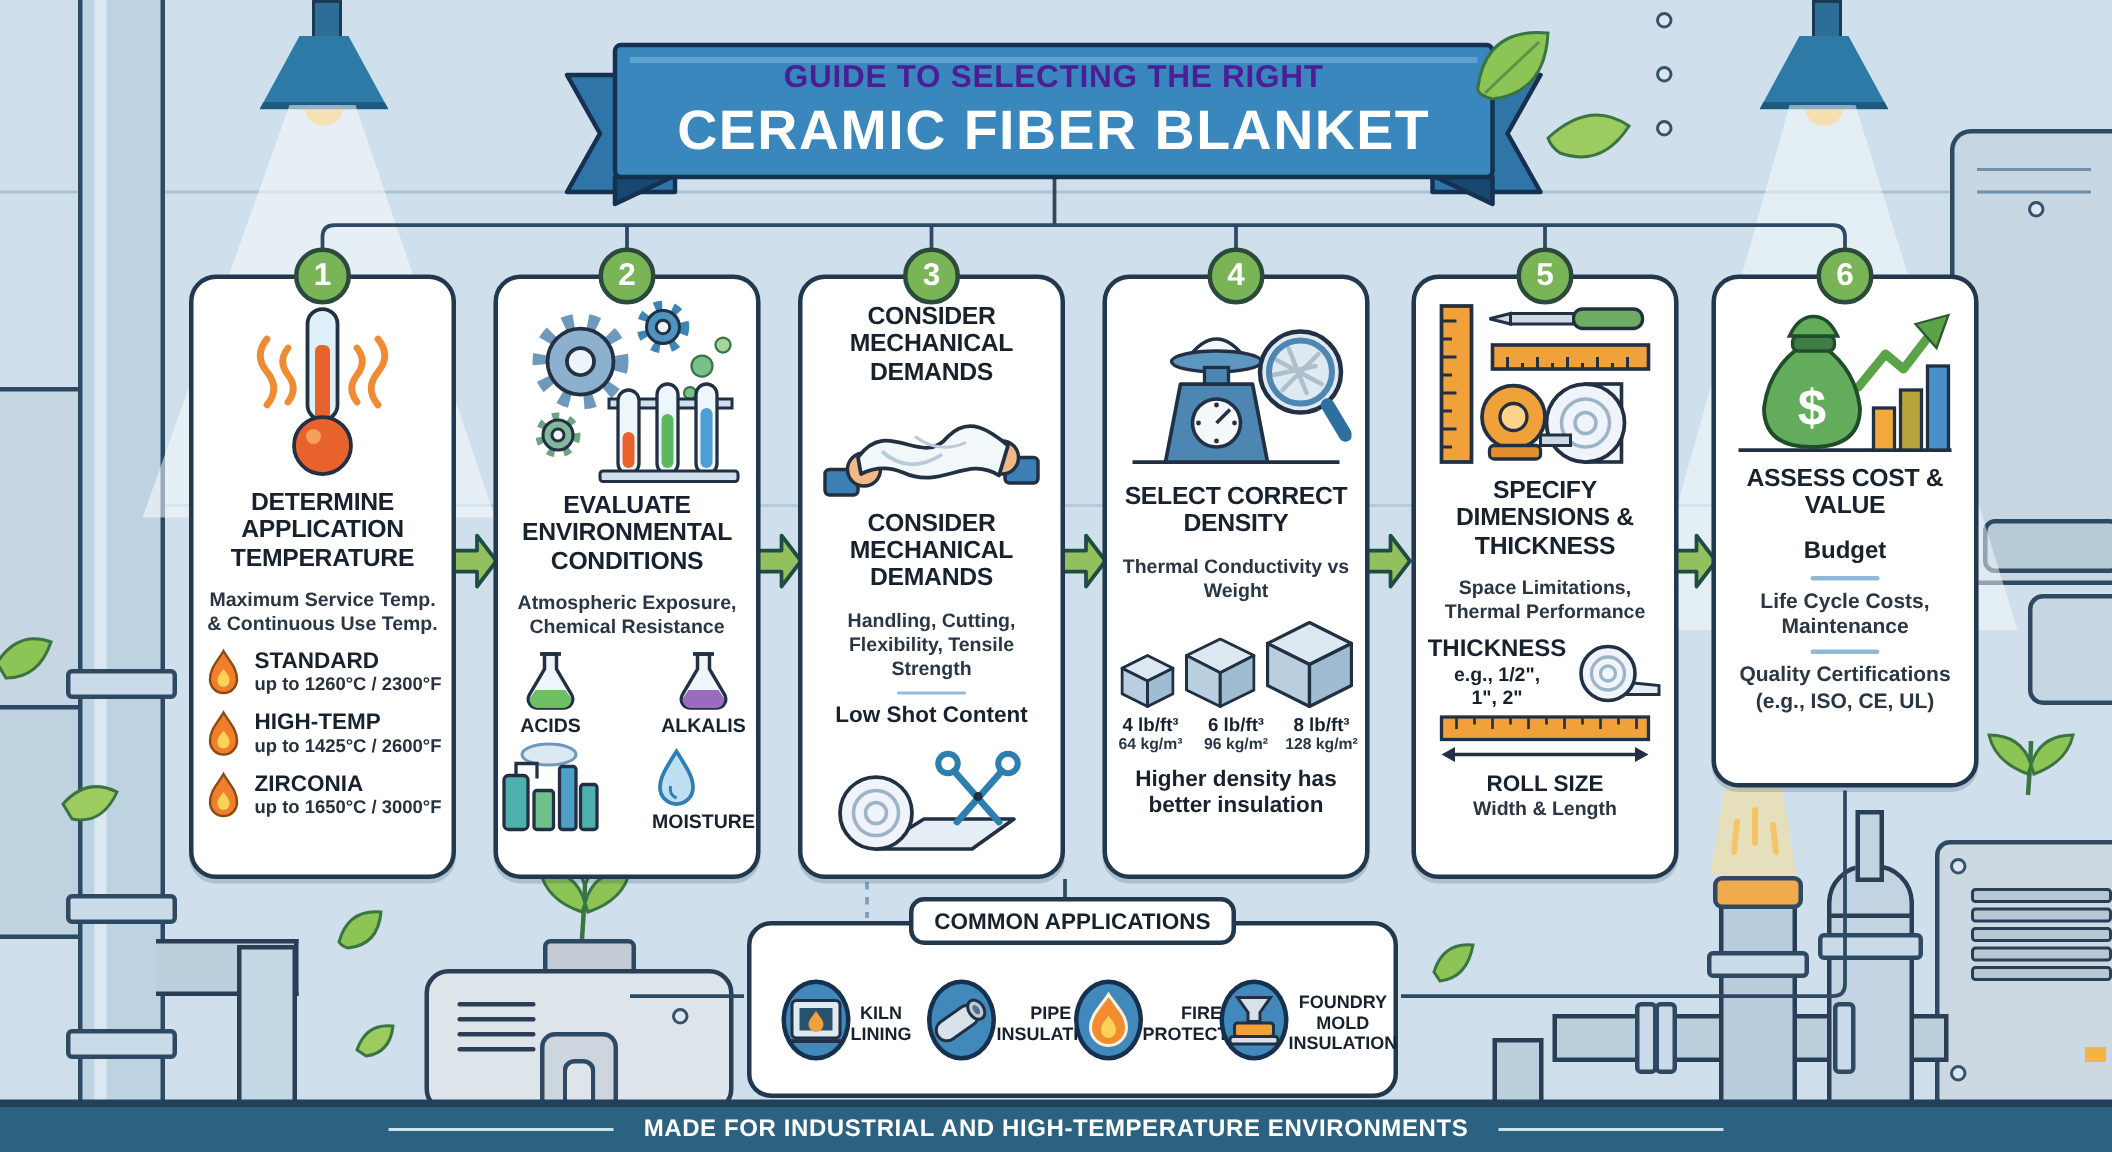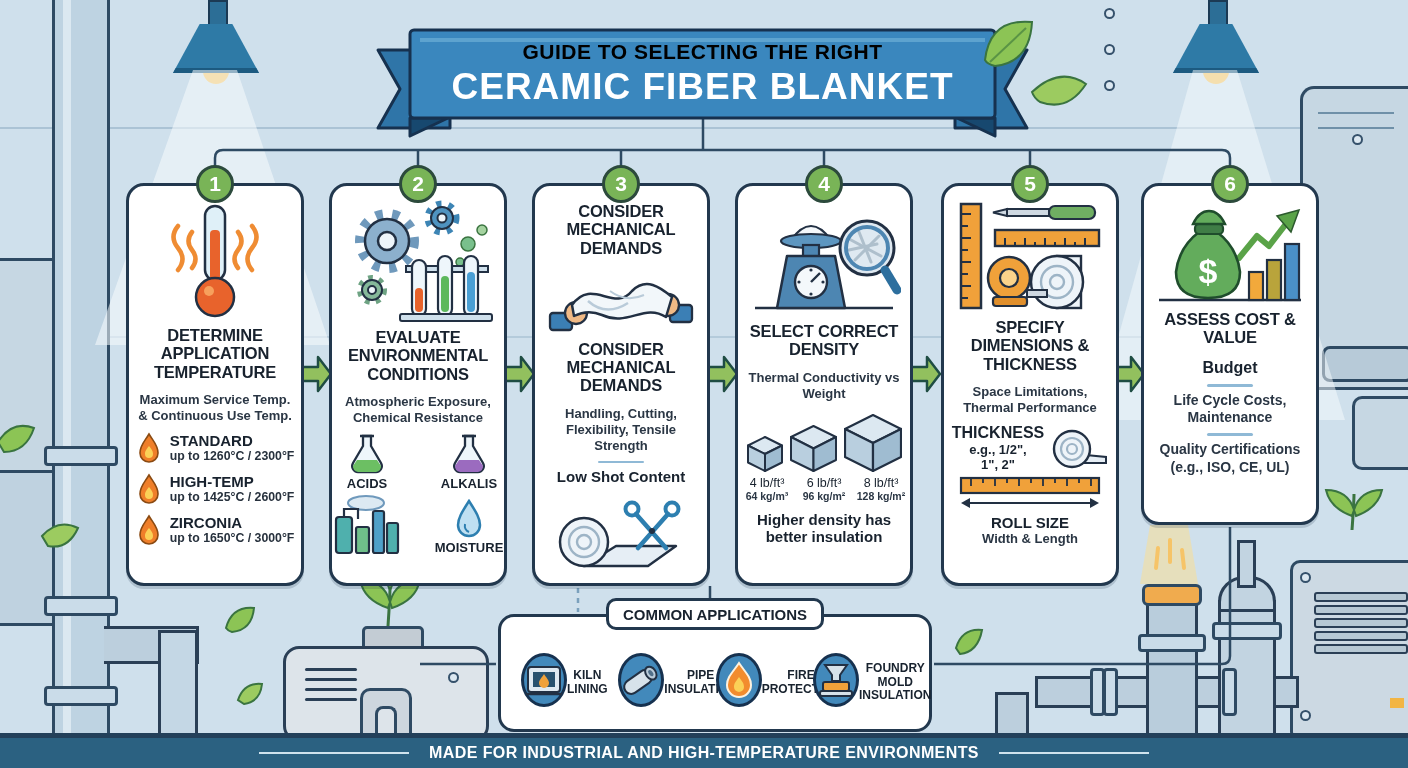--- a/index.html
+++ b/index.html
@@ -19,21 +19,21 @@
   .bulb{position:absolute;width:26px;height:26px;border-radius:50%;background:#f2c25e;}
   .device{position:absolute;background:#dde4ea;border:3px solid #2a3f56;border-radius:16px;}
   .ventline{position:absolute;background:#2a3f56;border-radius:2px;}
   .louver{position:absolute;background:#b6c8d4;border:2px solid #2a3f56;border-radius:3px;}
   .pipeH{position:absolute;background:#bccfdd;border:3px solid #2a3f56;}
   .cyl{position:absolute;background:#b9cddc;border:3px solid #2a3f56;}
   .ground{position:absolute;left:0;top:733px;width:1408px;height:5px;background:#23405a;}
   
   #banner-text{position:absolute;left:410px;top:30px;width:585px;height:88px;display:flex;
     flex-direction:column;align-items:center;justify-content:center;z-index:4;}
-  .ban1{font-size:21px;font-weight:800;letter-spacing:.5px;color:#000000;}
+  .ban1{font-size:21px;font-weight:800;letter-spacing:.5px;color:#4c1d95;}
   .ban2{font-size:37px;font-weight:800;letter-spacing:1px;color:#ffffff;margin-top:2px;}
   
   .card{position:absolute;width:178px;background:#fff;border:3px solid #22384e;border-radius:18px;
     box-shadow:0 3px 0 rgba(30,50,70,.18);display:flex;flex-direction:column;align-items:center;
     text-align:center;z-index:5;box-sizing:border-box;}
   .num{position:absolute;top:-21px;left:50%;transform:translateX(-50%);width:38px;height:38px;border-radius:50%;
     background:#79b457;border:3px solid #2c4a3c;color:#fff;font-weight:800;font-size:21px;display:flex;
     align-items:center;justify-content:center;z-index:6;box-sizing:border-box;}
   .ttl{font-size:16.5px;font-weight:800;line-height:1.12;letter-spacing:-.2px;padding:0 8px;}
   .sub{font-size:13px;font-weight:600;line-height:1.22;color:#2a3644;margin-top:11px;padding:0 6px;}
@@ -41,21 +41,21 @@
   .vlist{display:flex;flex-direction:column;gap:9px;margin-top:8px;align-items:flex-start;}
   .titem{display:flex;gap:8px;align-items:center;text-align:left;}
   .tlabel{font-size:15px;font-weight:800;line-height:1.05;}
   .tdetail{font-size:12.3px;font-weight:600;color:#27313d;line-height:1.15;}
   .grid2{display:grid;grid-template-columns:82px 82px;gap:2px 20px;margin-top:6px;align-items:end;justify-items:center;}
   .glabel{font-size:13px;font-weight:800;margin-top:2px;}
   .note{font-size:15px;font-weight:800;line-height:1.15;}
   .cubes{display:flex;align-items:flex-end;gap:7px;margin-top:10px;height:60px;}
   .dlabels{display:flex;gap:4px;margin-top:4px;}
   .dcol{width:53px;}
-  .dlb{font-size:12.5px;font-weight:400;text-align:center;}
+  .dlb{font-size:12.5px;font-weight:700;text-align:center;}
   .dkg{font-size:10.5px;font-weight:600;color:#2a3644;}
   .pre{white-space:pre-line;}
   .thickrow{display:flex;align-items:center;gap:6px;margin-top:8px;}
   .thlbl{font-size:16px;font-weight:800;text-align:left;}
   .thval{font-size:13px;font-weight:600;text-align:center;}
   .arrowsvg{position:absolute;z-index:4;}
   
   #apps-box{position:absolute;left:498px;top:614px;width:434px;height:118px;background:#fff;
     border:3px solid #22384e;border-radius:16px;z-index:5;box-sizing:border-box;
     display:flex;justify-content:space-between;padding:14px 20px 0 20px;}
@@ -314,21 +314,21 @@
         <div class="glabel">ALKALIS</div>
       </div>
       <svg width="70" height="62">
         <ellipse cx="34" cy="10" rx="18" ry="7" fill="#dce9f2" stroke="#6f99bc" stroke-width="2"></ellipse>
         <rect x="4" y="24" width="16" height="36" rx="3" fill="#4fb0ad" stroke="#223043" stroke-width="2.2"></rect>
         <rect x="24" y="34" width="13" height="26" rx="2" fill="#6fc08a" stroke="#223043" stroke-width="2.2"></rect>
         <rect x="41" y="18" width="11" height="42" rx="2" fill="#4fa0c8" stroke="#223043" stroke-width="2.2"></rect>
         <rect x="55" y="30" width="11" height="30" rx="2" fill="#4fb0ad" stroke="#223043" stroke-width="2.2"></rect>
         <path d="M12 24 v-8 h14 v10" fill="none" stroke="#223043" stroke-width="2.2"></path>
       </svg>
-      <div style="display:flex;flex-direction:column;align-items:center;">
+      <div style="display:flex;flex-direction:column;">
         <svg width="32" height="40">
             <path d="M16 3 C9 14 5 20 5 27 a11 11 0 0 0 22 0 C27 20 23 14 16 3 Z" fill="#bfe0f2" stroke="#2d7fb0" stroke-width="2.5"></path>
             <path d="M12 26 q-1 6 4 8" fill="none" stroke="#2d7fb0" stroke-width="2"></path>
           </svg>
         <div class="glabel">MOISTURE</div>
       </div>
     </div>
   </div>
 
   <div class="card" style="left:532px;top:183px;height:403px;">

